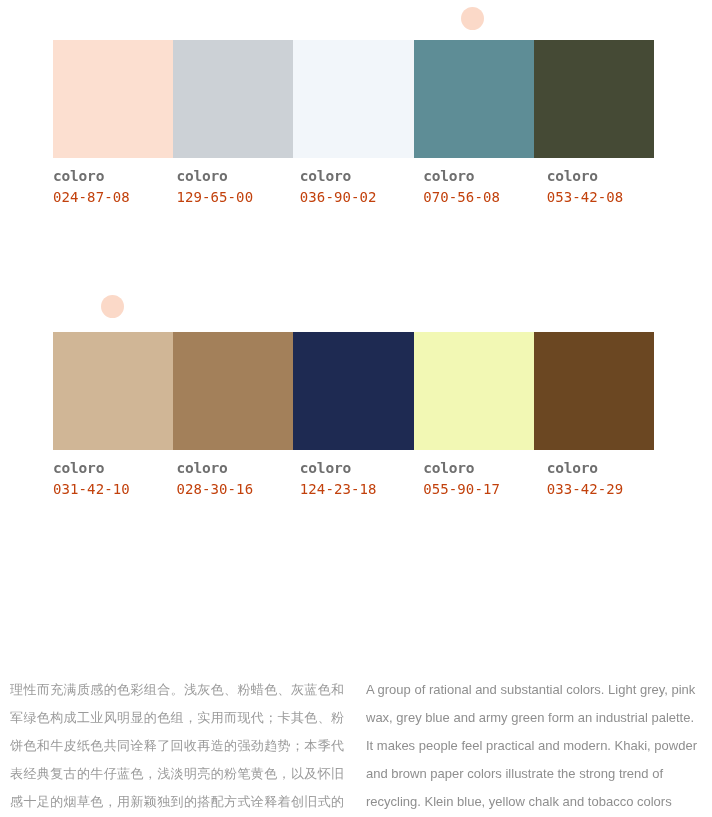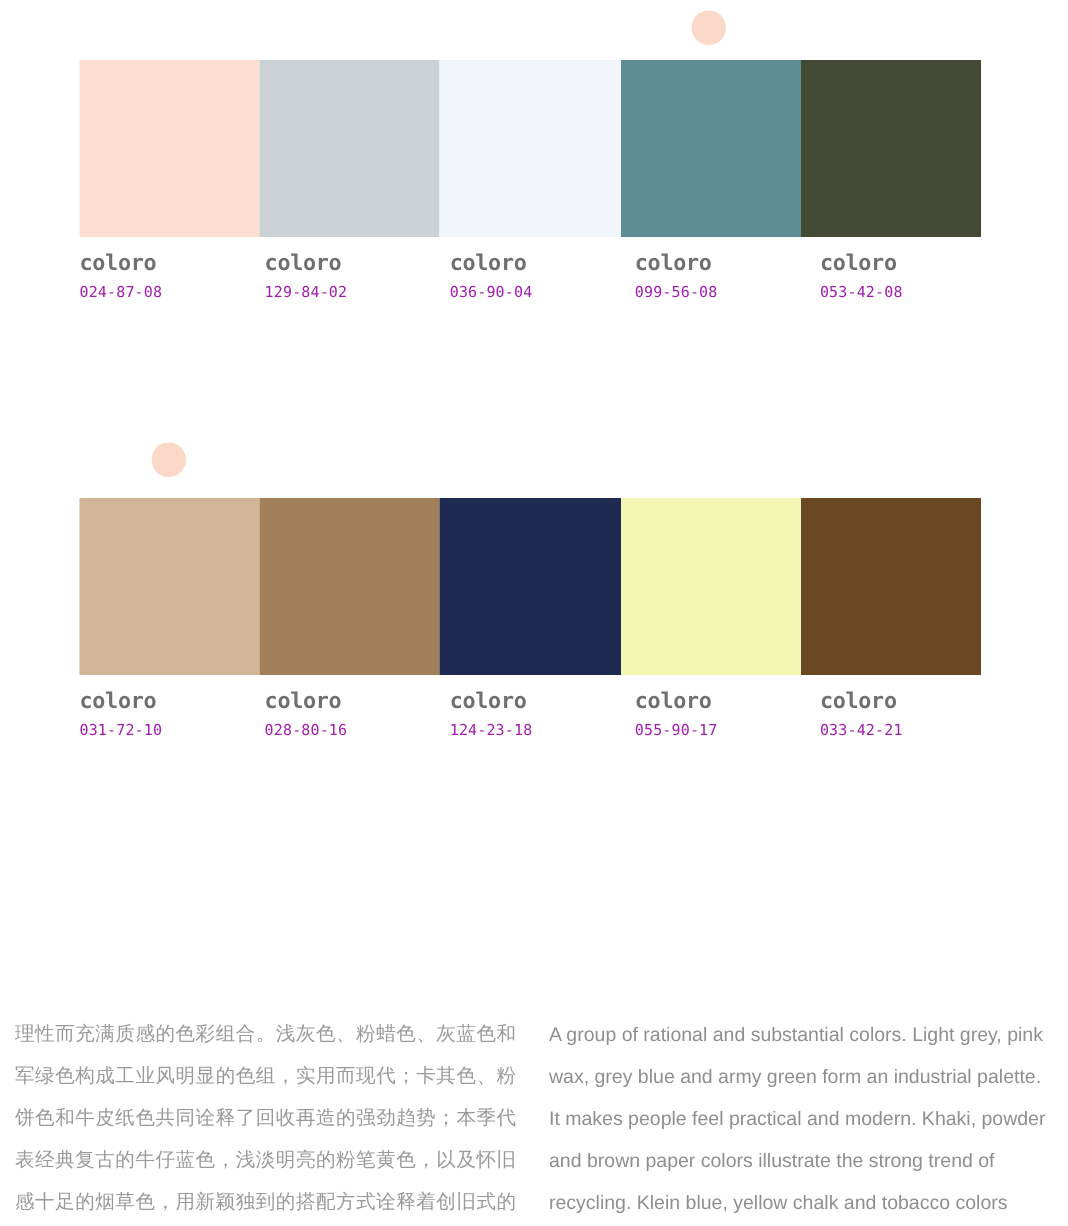--- a/index.html
+++ b/index.html
@@ -70,22 +70,22 @@
     font-weight: bold;
     font-size: 14.5px;
     color: #6f6f6f;
     letter-spacing: -0.2px;
     line-height: 1.1;
     white-space: nowrap;
   }
   .coloro-code {
     font-family: "DejaVu Sans Mono", monospace;
     font-weight: normal;
-    font-size: 10px;
-    color: #a21caf;
+    font-size: 14px;
+    color: #c2410c;
     letter-spacing: 0.1px;
     line-height: 1.1;
     margin-top: 5px;
     white-space: nowrap;
   }
 
   
   #description-area {
     position: absolute;
     top: 676px;
@@ -136,65 +136,65 @@
     <div class="swatch-chip" style="background-color: rgb(94, 141, 150);"></div>
     <div class="swatch-chip" style="background-color: rgb(69, 74, 53);"></div>
   </div>
   <div class="label-strip">
     <div class="label-cell">
       <div class="coloro-name">coloro</div>
       <div class="coloro-code">024-87-08</div>
     </div>
     <div class="label-cell">
       <div class="coloro-name">coloro</div>
-      <div class="coloro-code">129-84-02</div>
-    </div>
-    <div class="label-cell">
-      <div class="coloro-name">coloro</div>
-      <div class="coloro-code">036-90-04</div>
-    </div>
-    <div class="label-cell">
-      <div class="coloro-name">coloro</div>
-      <div class="coloro-code">099-56-08</div>
+      <div class="coloro-code">129-65-00</div>
+    </div>
+    <div class="label-cell">
+      <div class="coloro-name">coloro</div>
+      <div class="coloro-code">036-90-02</div>
+    </div>
+    <div class="label-cell">
+      <div class="coloro-name">coloro</div>
+      <div class="coloro-code">070-56-08</div>
     </div>
     <div class="label-cell">
       <div class="coloro-name">coloro</div>
       <div class="coloro-code">053-42-08</div>
     </div>
   </div>
 </div>
 
 <div id="palette-row-2" class="palette">
   <div class="swatch-strip">
     <div class="swatch-chip" style="background-color: rgb(208, 182, 150);"></div>
     <div class="swatch-chip" style="background-color: rgb(163, 128, 90);"></div>
     <div class="swatch-chip" style="background-color: rgb(30, 42, 82);"></div>
     <div class="swatch-chip" style="background-color: rgb(242, 248, 180);"></div>
     <div class="swatch-chip" style="background-color: rgb(107, 71, 34);"></div>
   </div>
   <div class="label-strip">
     <div class="label-cell">
       <div class="coloro-name">coloro</div>
-      <div class="coloro-code">031-72-10</div>
-    </div>
-    <div class="label-cell">
-      <div class="coloro-name">coloro</div>
-      <div class="coloro-code">028-80-16</div>
+      <div class="coloro-code">031-42-10</div>
+    </div>
+    <div class="label-cell">
+      <div class="coloro-name">coloro</div>
+      <div class="coloro-code">028-30-16</div>
     </div>
     <div class="label-cell">
       <div class="coloro-name">coloro</div>
       <div class="coloro-code">124-23-18</div>
     </div>
     <div class="label-cell">
       <div class="coloro-name">coloro</div>
       <div class="coloro-code">055-90-17</div>
     </div>
     <div class="label-cell">
       <div class="coloro-name">coloro</div>
-      <div class="coloro-code">033-42-21</div>
+      <div class="coloro-code">033-42-29</div>
     </div>
   </div>
 </div>
 
 <div id="description-area">
   <div id="desc-col-zh" class="desc-col">
     <p class="desc-text-zh">理性而充满质感的色彩组合。浅灰色、粉蜡色、灰蓝色和军绿色构成工业风明显的色组，实用而现代；卡其色、粉饼色和牛皮纸色共同诠释了回收再造的强劲趋势；本季代表经典复古的牛仔蓝色，浅淡明亮的粉笔黄色，以及怀旧感十足的烟草色，用新颖独到的搭配方式诠释着创旧式的新色板。</p>
   </div>
   <div id="desc-col-en" class="desc-col">
     <p class="desc-text-en">A group of rational and substantial colors. Light grey, pink wax, grey blue and army green form an industrial palette. It makes people feel practical and modern. Khaki, powder and brown paper colors illustrate the strong trend of recycling. Klein blue, yellow chalk and tobacco colors present a unique and new palette.</p>

